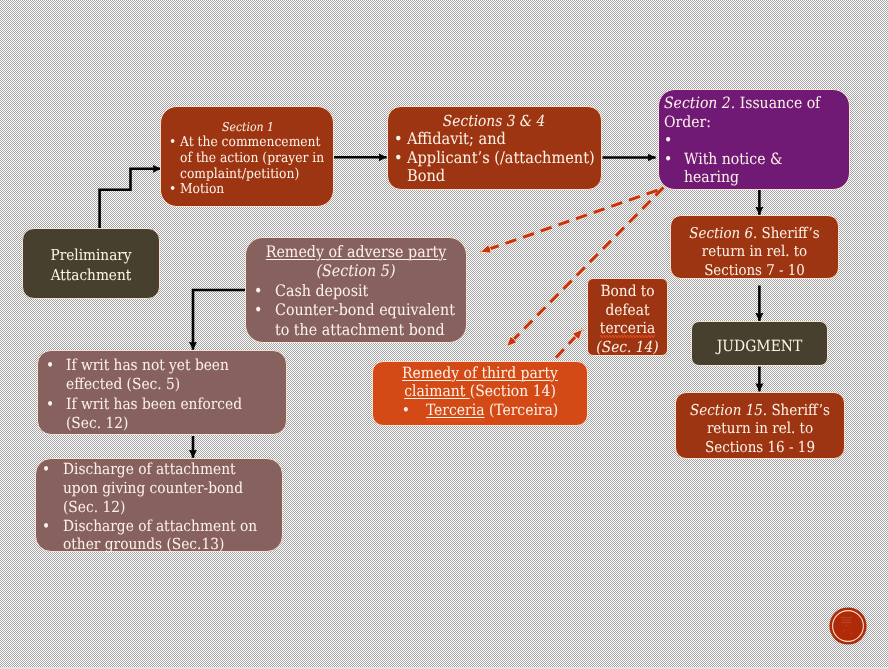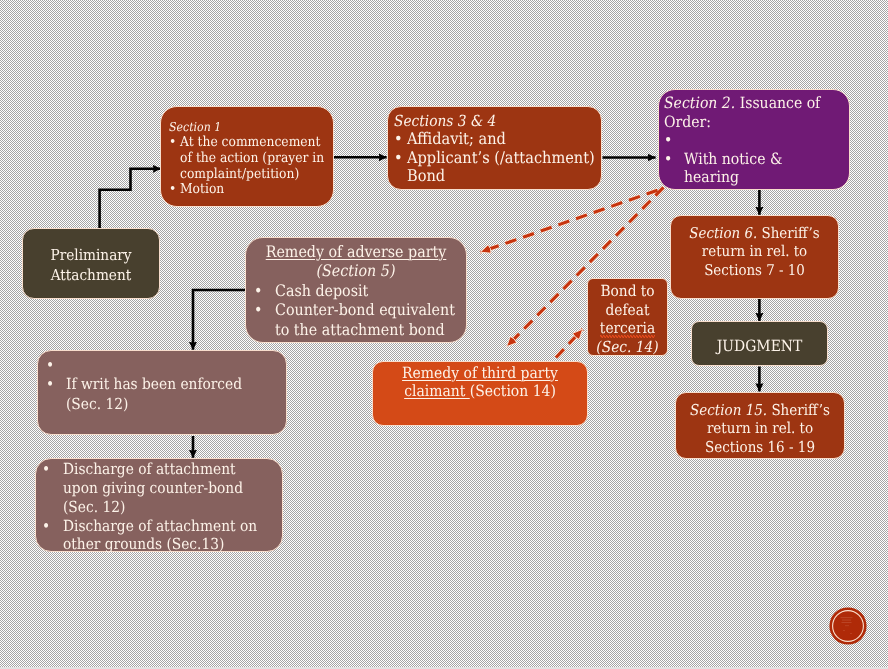--- a/index.html
+++ b/index.html
@@ -12,21 +12,21 @@
       linear-gradient(45deg,#a5a5a5 25%,transparent 25%,transparent 75%,#a5a5a5 75%),
       linear-gradient(45deg,#a5a5a5 25%,transparent 25%,transparent 75%,#a5a5a5 75%);
     background-size:2px 2px;
     background-position:1px 0,0 1px;
   }
   *{text-rendering:geometricPrecision;}
   #stage{position:absolute;left:0;top:0;width:888px;height:669px;}
   .box{position:absolute;box-sizing:border-box;border:1px solid #f7ddcc;
        color:#fdf3e9;text-align:center;will-change:transform;}
   .box .tx{position:absolute;left:0;top:0;width:100%;box-sizing:border-box;}
-  .ln{white-space:nowrap;}
+  .ln{white-space:nowrap;text-align:center;}
   .bl{display:flex;text-align:left;}
   .bl .bu{flex:0 0 auto;text-align:left;}
   .bl .bt{flex:0 0 auto;text-align:left;}
   .it{font-style:italic;}
   .ul{text-decoration:underline;text-underline-offset:2px;text-decoration-thickness:1px;}
   .sqg{position:relative;display:inline-block;}
   .sqg::after{content:"";position:absolute;left:0;right:0;bottom:0;height:3px;
     background-image:
       linear-gradient(45deg,transparent 44%,#e84a1c 44%,#e84a1c 56%,transparent 56%),
       linear-gradient(-45deg,transparent 44%,#e84a1c 44%,#e84a1c 56%,transparent 56%);
@@ -136,20 +136,21 @@
         <span class="bu" style="width:21px">•</span>
         <span class="bt" style="width:190px">Counter-bond equivalent to the attachment bond</span>
       </div>
     </div>
   </div>
 
   <div class="box" style="left:37px;top:350px;width:250px;height:85px;border-radius:14px;background:#86615e;font-size:15.3px;line-height:19.4px;">
     <div class="tx" style="top:5px;padding-left:8px;">
       <div class="bl">
         <span class="bu" style="width:20px">•</span>
+        <span class="bt" style="width:185px">If writ has not yet been effected (Sec. 5)</span>
       </div>
       <div class="bl">
         <span class="bu" style="width:20px">•</span>
         <span class="bt" style="width:185px">If writ has been enforced (Sec. 12)</span>
       </div>
     </div>
   </div>
 
   <div class="box" style="left:35px;top:458px;width:248px;height:94px;border-radius:16px;background:#86615e;font-size:15.3px;line-height:18.8px;">
     <div class="tx" style="top:1.2px;padding-left:6px;">
@@ -161,34 +162,37 @@
         <span class="bu" style="width:21px">•</span>
         <span class="bt" style="width:200px">Discharge of attachment on other grounds (Sec.13)</span>
       </div>
     </div>
   </div>
 
   <div class="box" style="left:372px;top:361px;width:216px;height:65px;border-radius:11px;background:#d44a17;font-size:15.5px;line-height:18.7px;">
     <div class="tx" style="top:1.5px;">
       <div style="padding:0 24px;">
         <span class="ul">Remedy of third party claimant </span><span>(Section 14)</span>
+      </div>
+      <div class="ln">
+        <span>•</span><span style="display:inline-block;width:16px"></span><span class="ul sqg low">Terceria</span><span> (Terceira)</span>
       </div>
     </div>
   </div>
 
   <div class="box" style="left:587px;top:278px;width:81px;height:78px;border-radius:6px;background:#9d3512;font-size:15.3px;line-height:18.6px;">
     <div class="tx" style="top:3.3px;">
       <div class="ln">Bond to</div>
       <div class="ln">defeat</div>
       <div class="ln"><span class="sqg">terceria</span></div>
       <div class="ln it">(Sec. 14)</div>
     </div>
   </div>
 
-  <div class="box" style="left:670px;top:215px;width:169px;height:84px;border-radius:11px;background:#9d3512;font-size:14.9px;line-height:18.4px;">
+  <div class="box" style="left:670px;top:215px;width:169px;height:64px;border-radius:11px;background:#9d3512;font-size:14.9px;line-height:18.4px;">
     <div class="tx" style="top:7.7px;padding:0 12px;">
       <div>
         <span class="it">Section 6.</span><span> Sheriff’s return in rel. to Sections 7 - 10</span>
       </div>
     </div>
   </div>
 
   <div class="box" style="left:691px;top:321px;width:137px;height:45px;border-radius:8px;background:#48402e;font-size:15.5px;line-height:20px;">
     <div class="tx" style="top:13.6px;">
       <div class="ln">JUDGMENT</div>

